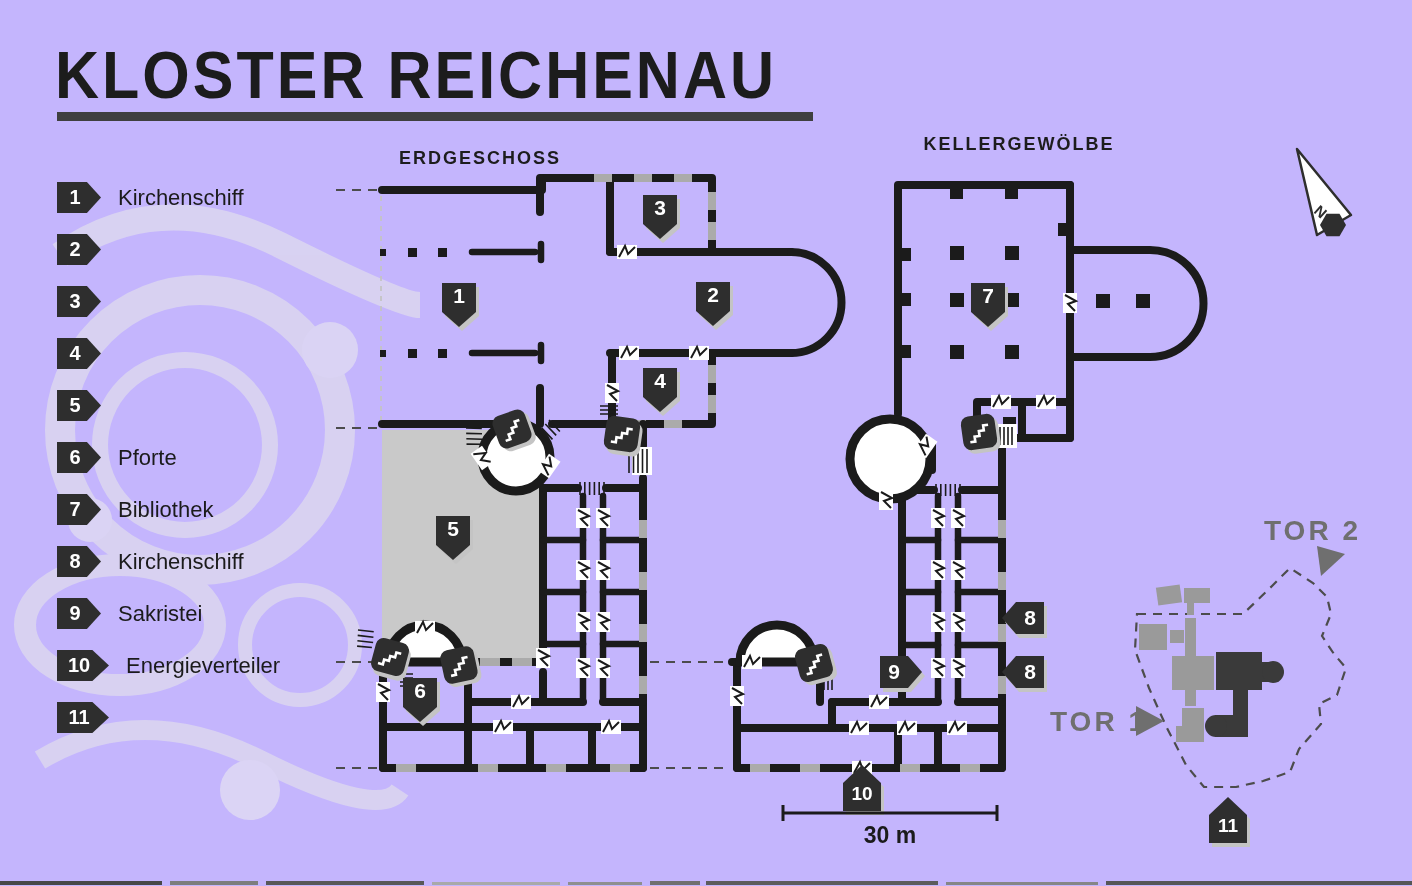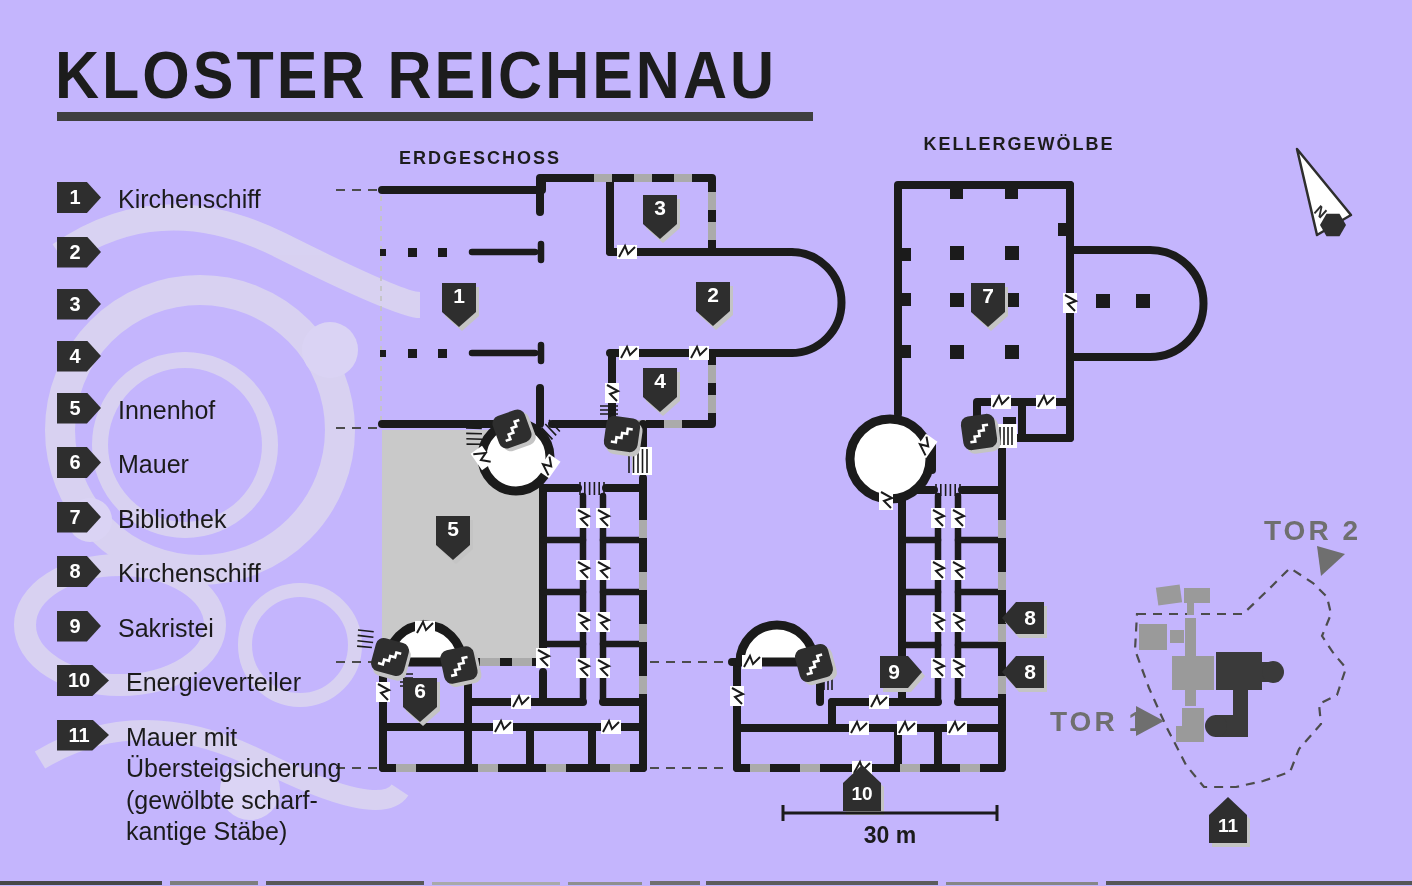--- a/index.html
+++ b/index.html
@@ -16,21 +16,21 @@
   #floor-cellar{left:1019px;top:134px;}
   
   #legend{position:absolute;left:57px;top:182px;width:270px;z-index:3;}
   .legend-row{display:flex;align-items:flex-start;margin-bottom:21px;}
   .legend-badge{flex:0 0 auto;height:31px;line-height:31px;background:#2e2e2e;color:#fff;
                 font-weight:700;font-size:20px;text-align:center;width:44px;padding-right:8px;
                 box-sizing:border-box;
                 clip-path:polygon(0 0,68% 0,100% 50%,68% 100%,0 100%);
                 filter:drop-shadow(2px 3px 0 #c2c2c2);}
   .legend-badge.wide{width:52px;}
-  .legend-label{margin-left:17px;font-size:25px;line-height:1.26;color:#1b1b1b;
+  .legend-label{margin-left:17px;font-size:22px;line-height:1.26;color:#1b1b1b;
                 width:196px;padding-top:2px;}
   
   #plan{position:absolute;left:0;top:0;z-index:2;}
   .w   {stroke:#1b1b1b;stroke-width:8;fill:none;stroke-linecap:round;stroke-linejoin:round;}
   .w7  {stroke:#1b1b1b;stroke-width:6.5;fill:none;stroke-linecap:round;}
   .ring{stroke:#1b1b1b;stroke-width:9;fill:#fff;}
   .win {stroke:#ababab;stroke-width:8;fill:none;stroke-linecap:butt;}
   .dash{stroke:#4c4c4c;stroke-width:2.2;stroke-dasharray:9 7;fill:none;}
   .dashlite{stroke:#c4c4c4;stroke-width:1.8;stroke-dasharray:5 5;fill:none;}
   .pin{fill:#2e2e2e;}
@@ -69,45 +69,43 @@
       <div class="legend-badge">2</div>
     </div>
     <div class="legend-row">
       <div class="legend-badge">3</div>
     </div>
     <div class="legend-row">
       <div class="legend-badge">4</div>
     </div>
     <div class="legend-row">
       <div class="legend-badge">5</div>
-      <div class="legend-label">Innenhof</div>
     </div>
     <div class="legend-row">
       <div class="legend-badge">6</div>
-      <div class="legend-label">Mauer</div>
+      <div class="legend-label">Pforte</div>
     </div>
     <div class="legend-row">
       <div class="legend-badge">7</div>
       <div class="legend-label">Bibliothek</div>
     </div>
     <div class="legend-row">
       <div class="legend-badge">8</div>
       <div class="legend-label">Kirchenschiff</div>
     </div>
     <div class="legend-row">
       <div class="legend-badge">9</div>
       <div class="legend-label">Sakristei</div>
     </div>
     <div class="legend-row">
       <div class="legend-badge wide">10</div>
       <div class="legend-label">Energieverteiler</div>
     </div>
     <div class="legend-row">
       <div class="legend-badge wide">11</div>
-      <div class="legend-label">Mauer mit Übersteigsicherung (gewölbte scharf-kantige Stäbe)</div>
     </div>
   </div>
 
   <svg id="plan" width="1412" height="886" viewBox="0 0 1412 886">
     <defs>
       <g id="dh">
         <rect x="-10" y="-7" width="20" height="14" fill="#fff"></rect>
         <path class="doorz" d="M-8 5 L-2 -6 L1 2 L8 -5"></path>
       </g>
       <g id="stairs">

